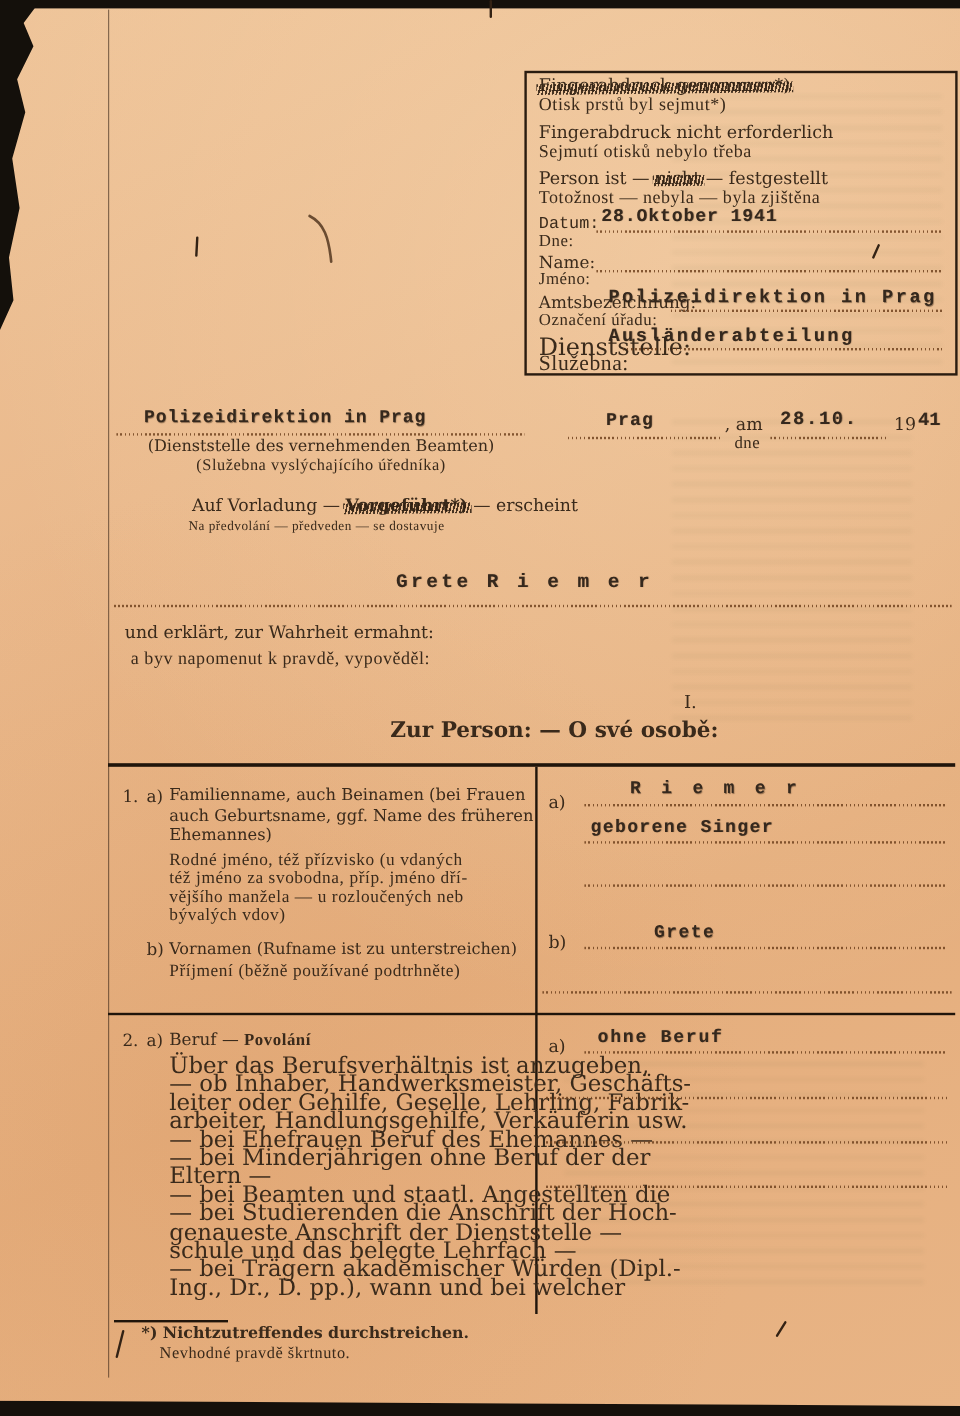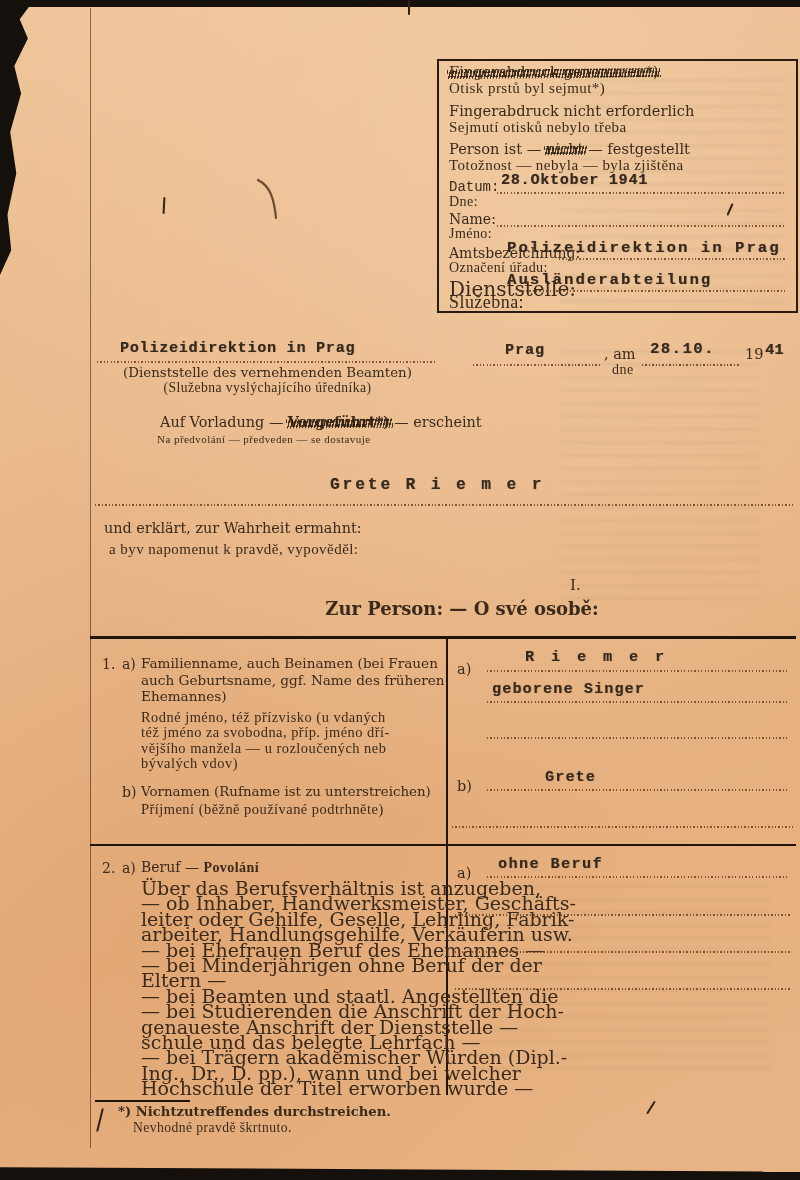--- a/index.html
+++ b/index.html
@@ -149,21 +149,20 @@
       <div>arbeiter, Handlungsgehilfe, Verkäuferin usw.</div>
       <div>— bei Ehefrauen Beruf des Ehemannes —</div>
       <div>— bei Minderjährigen ohne Beruf der der</div>
       <div>Eltern —</div>
       <div>— bei Beamten und staatl. Angestellten die</div>
       <div>— bei Studierenden die Anschrift der Hoch-</div>
       <div>genaueste Anschrift der Dienststelle —</div>
       <div>schule und das belegte Lehrfach —</div>
       <div>— bei Trägern akademischer Würden (Dipl.-</div>
       <div>Ing., Dr., D. pp.), wann und bei welcher</div>
-      <div>Hochschule der Titel erworben wurde —</div>
     </div>
 
   <div class="abs de" style="left:457px;top:865px;font-size:14.5px;">a)</div>
   <div class="abs typed" style="left:498px;top:856px;font-size:15px;letter-spacing:1.5px;">ohne Beruf</div>
   <div class="abs dot" style="left:487px;top:876px;width:303px;"></div>
   <div class="abs dot" style="left:455px;top:914px;width:335px;"></div>
   <div class="abs dot" style="left:455px;top:951px;width:335px;"></div>
   <div class="abs dot" style="left:455px;top:988px;width:335px;"></div>
 
   <div class="abs rule" style="left:95px;top:1100px;width:95px;height:2px;"></div>

